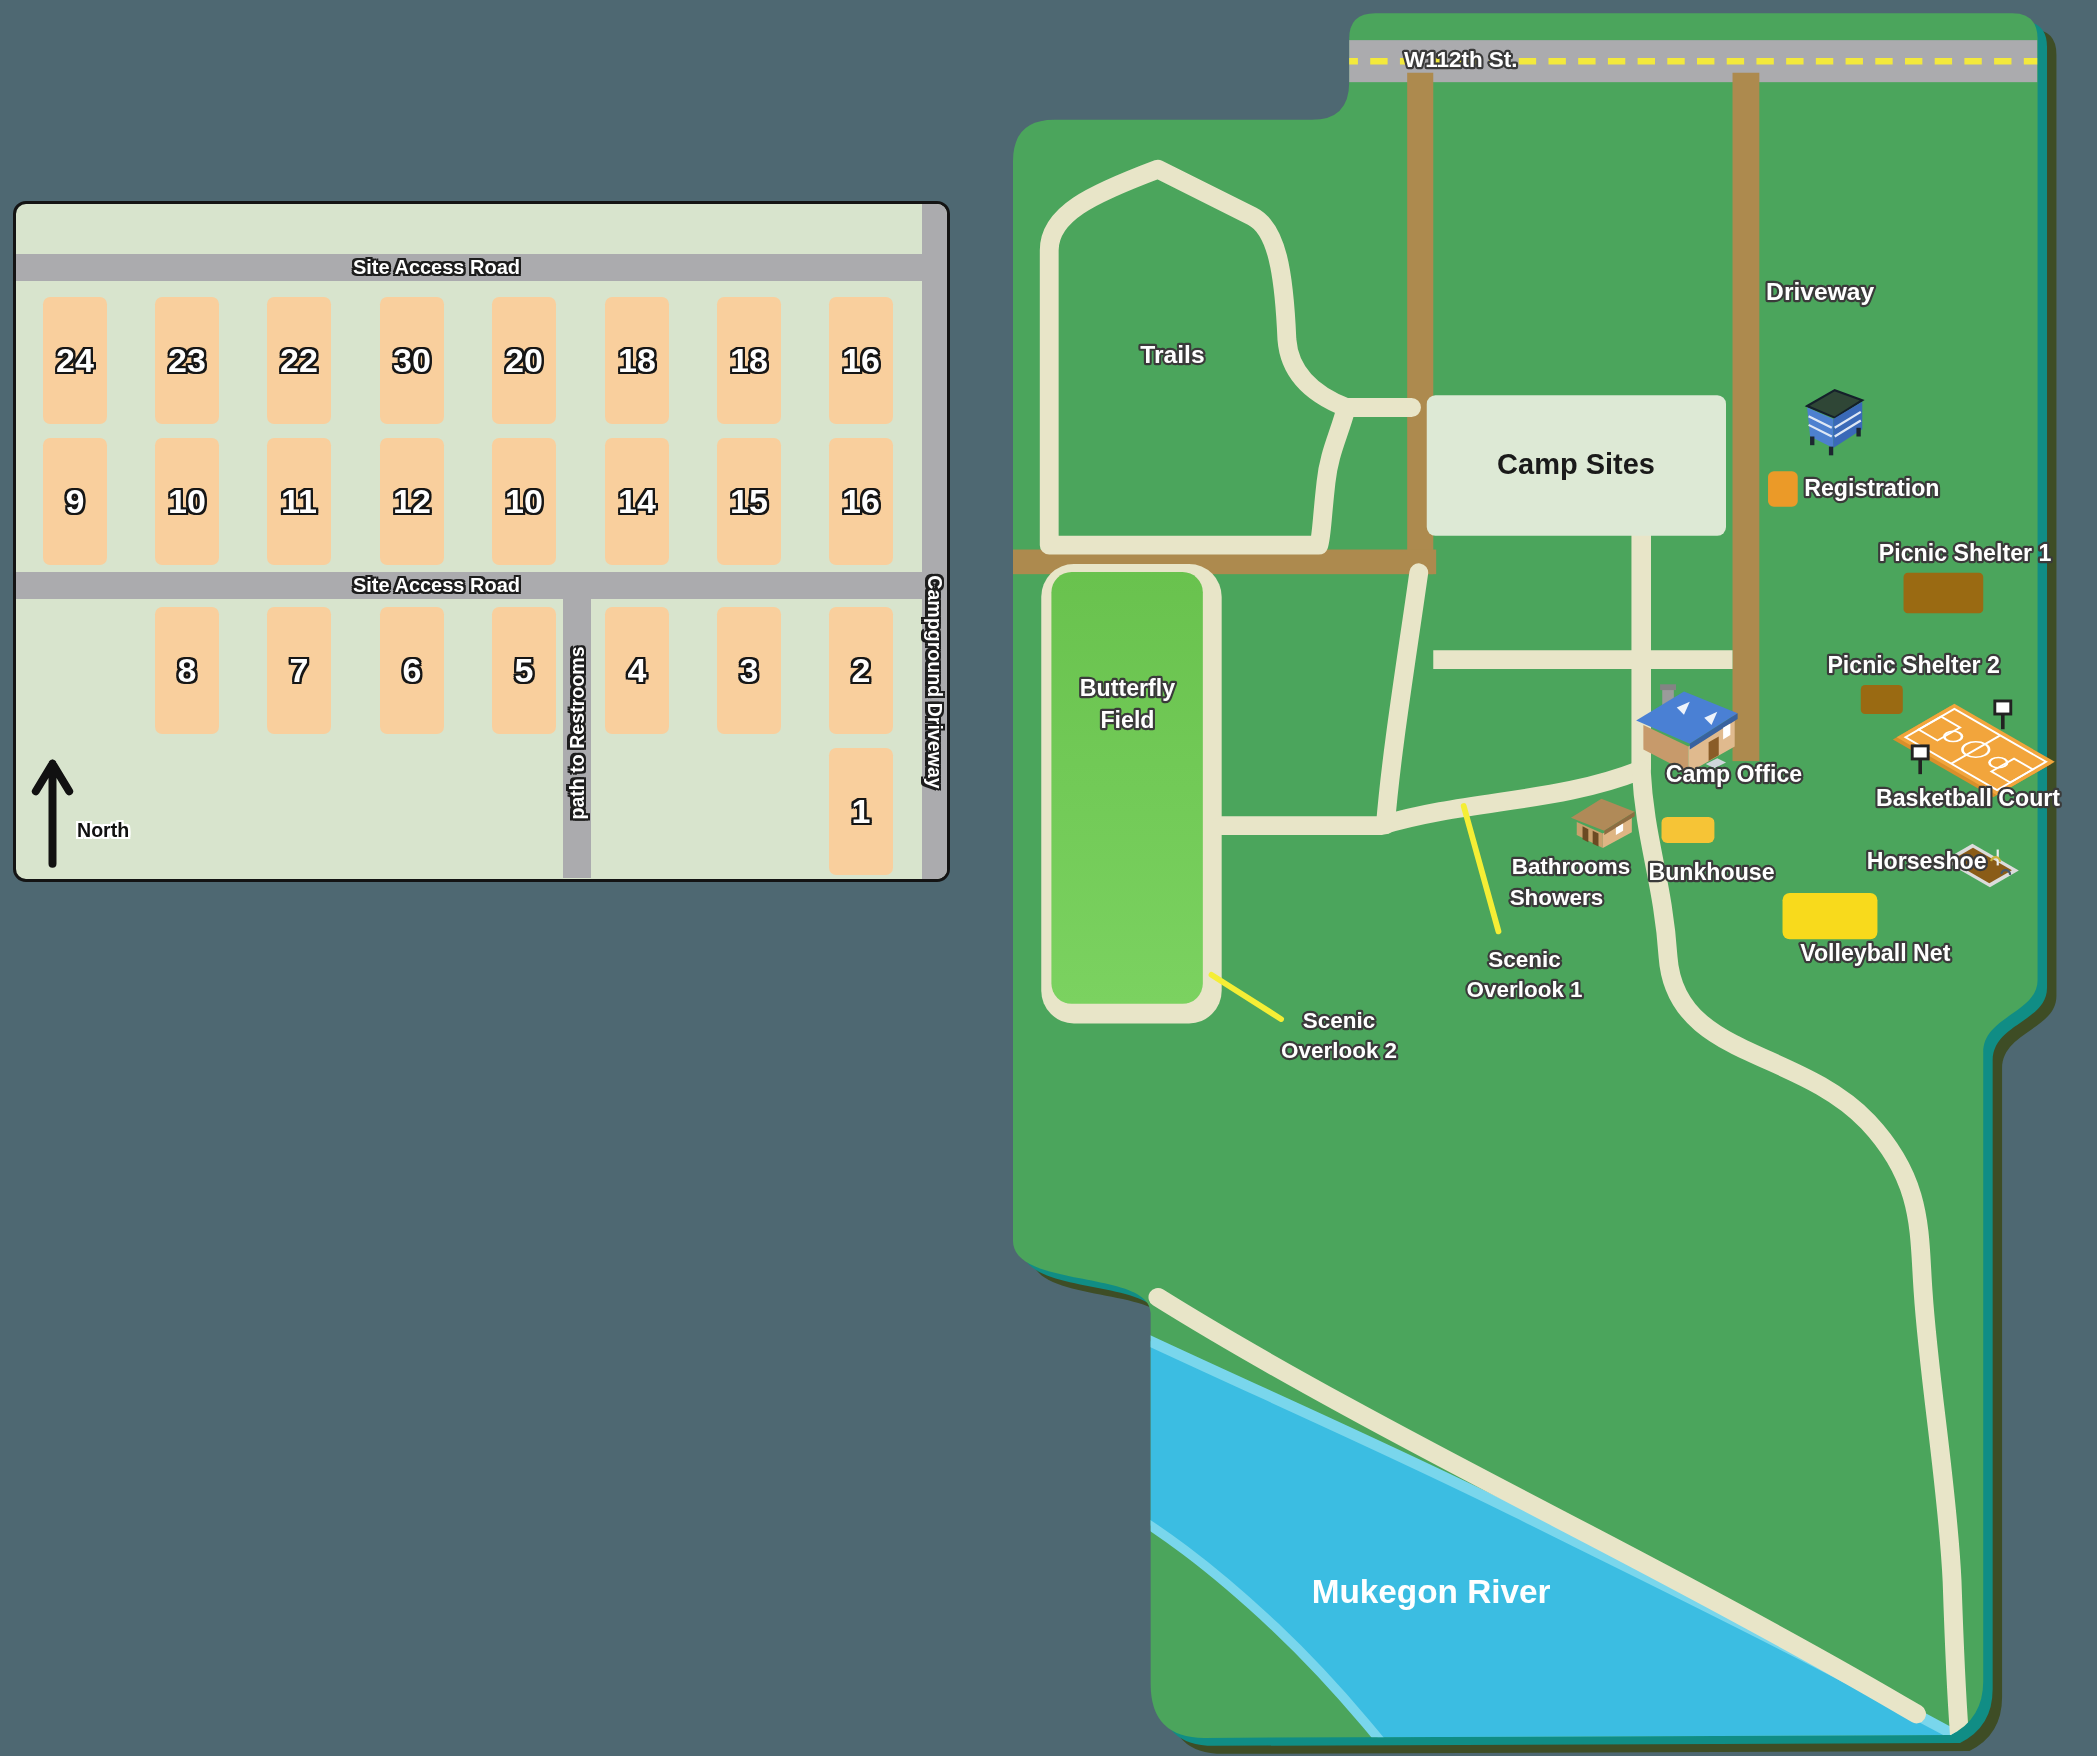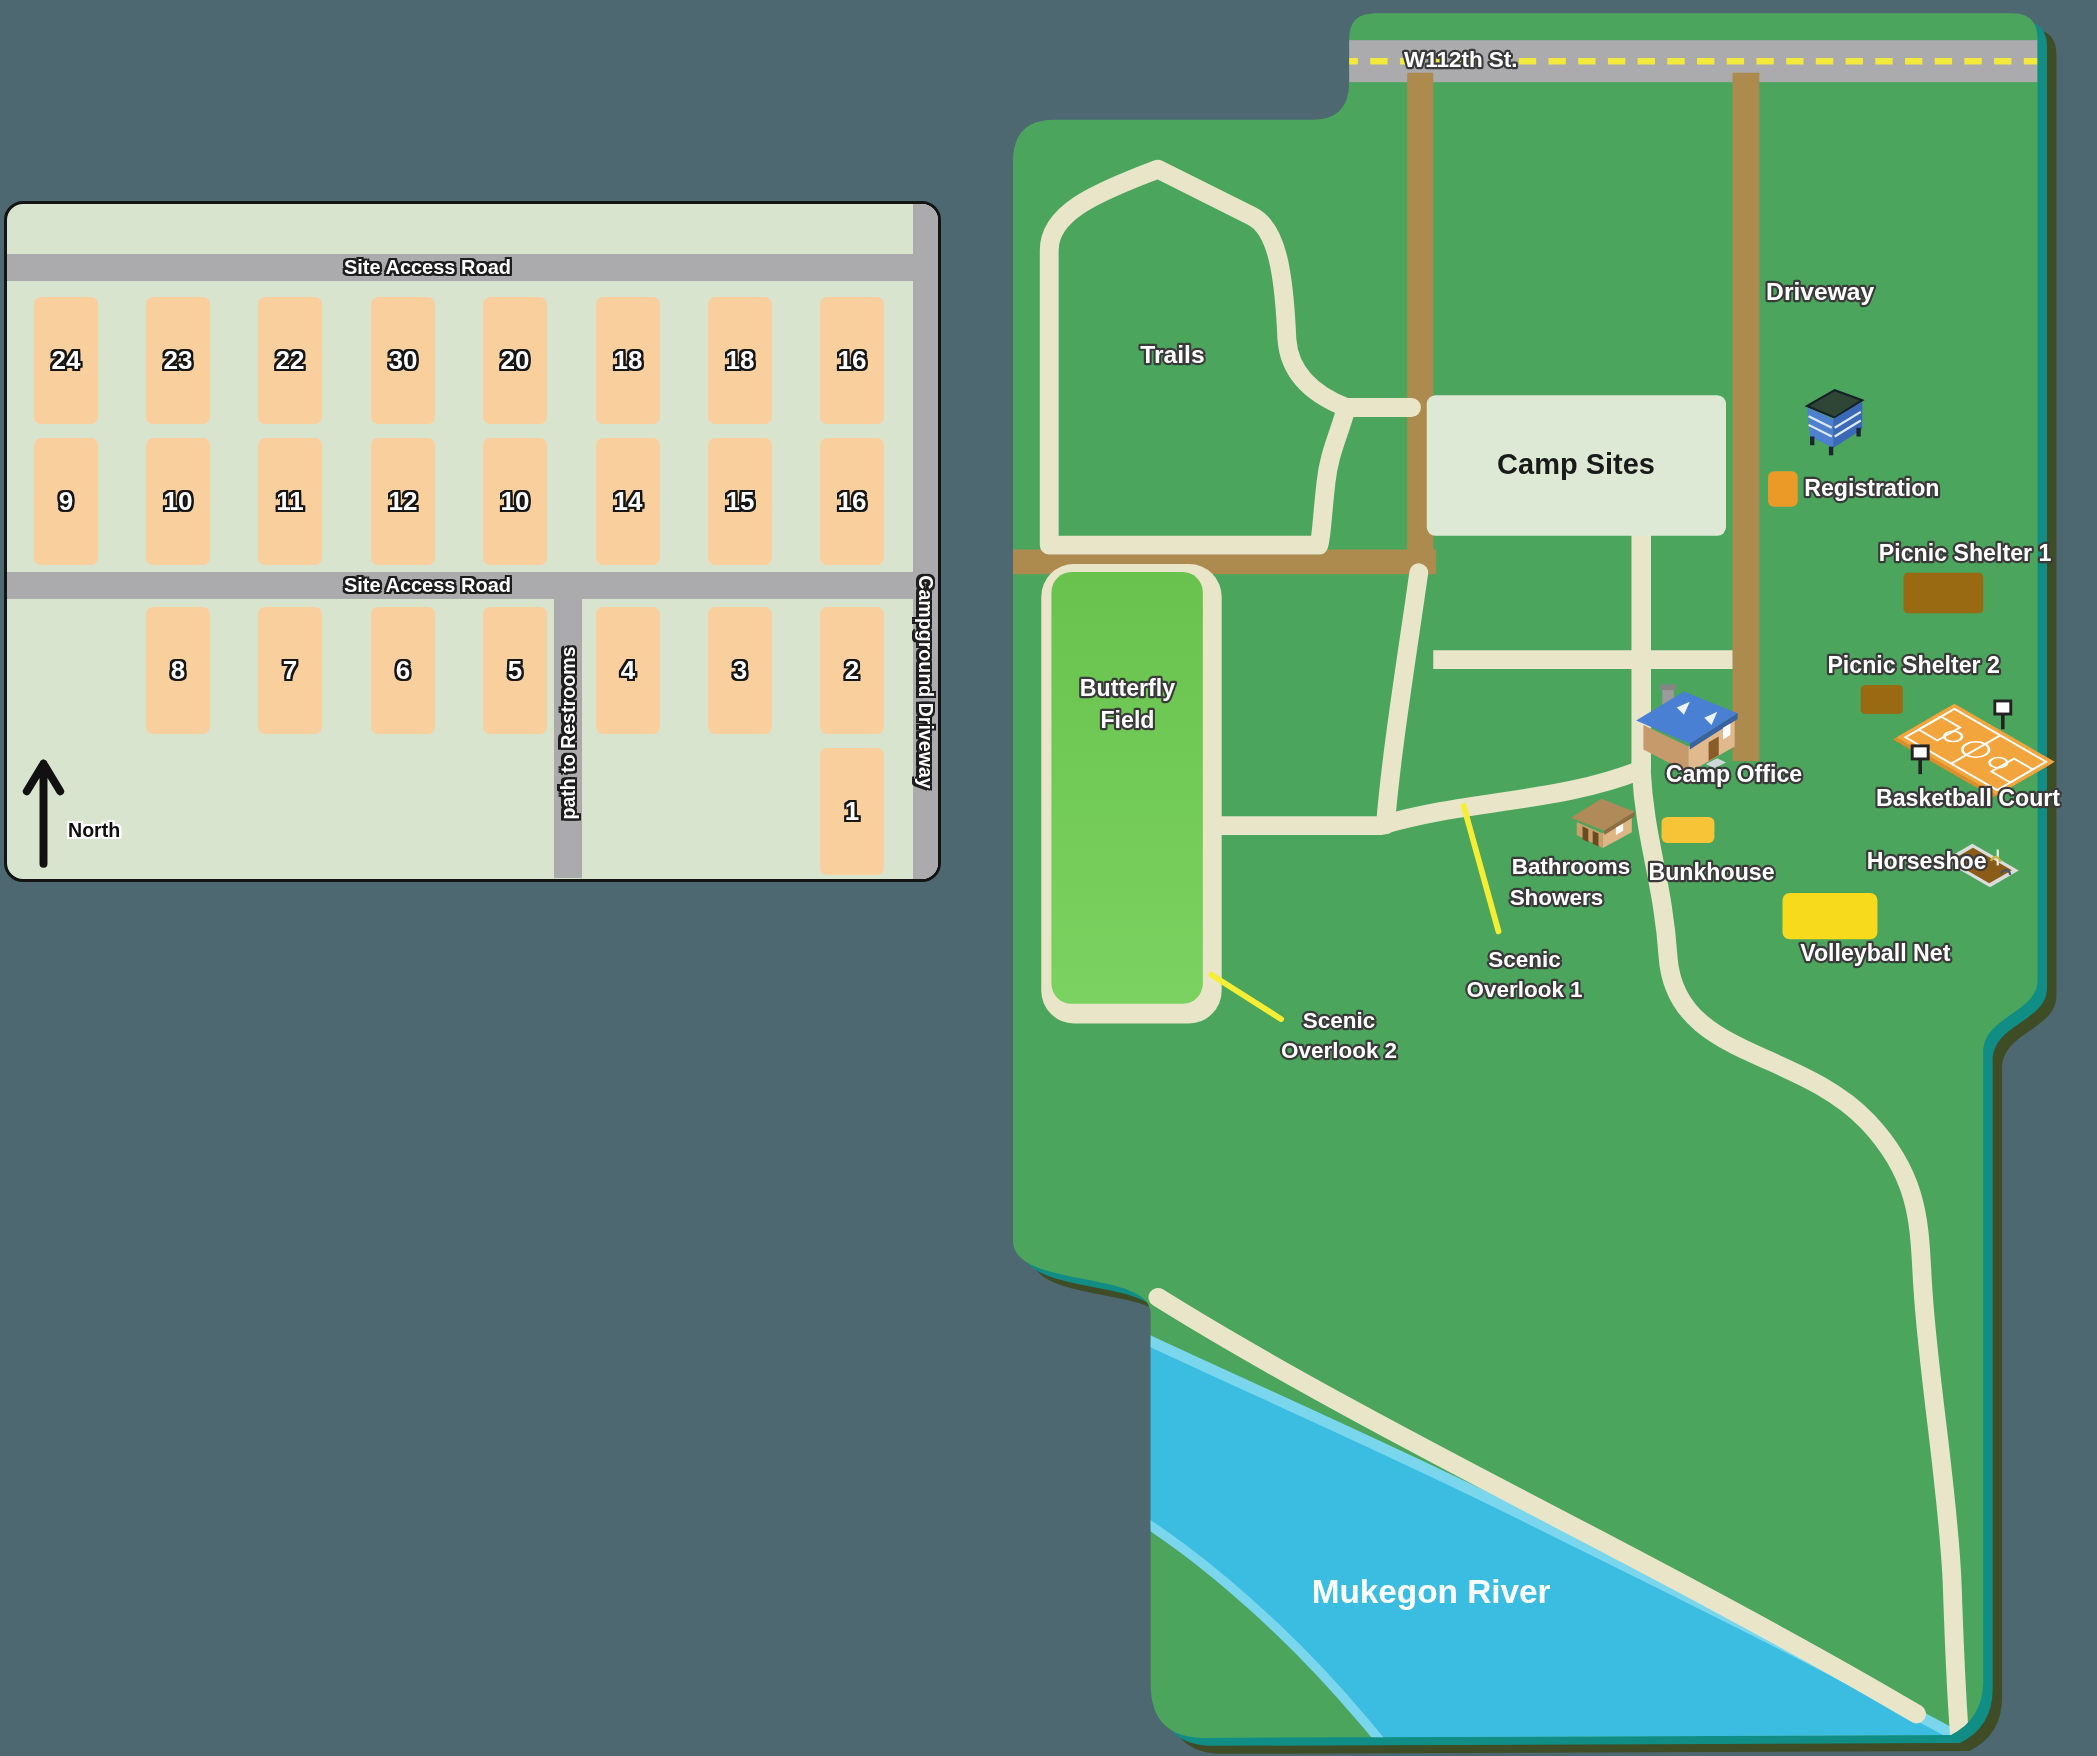--- a/index.html
+++ b/index.html
@@ -2,34 +2,34 @@
 <html style="font-size:11.6px"><head>
 <meta charset="utf-8">
 <style>
   html,body{margin:0;padding:0;background:#4e6872;}
   #stage{position:relative;width:2097px;height:1757px;background:#4e6872;overflow:hidden;
          font-family:"Liberation Sans",sans-serif;}
   svg{position:absolute;left:0;top:0;}
   svg text{font-family:"Liberation Sans",sans-serif;font-weight:700;}
 
   
-  #panel{position:absolute;left:4px;top:201px;width:931px;height:675px;
-         background:#d8e4cd;border:3.6px solid #141414;border-radius:19px;overflow:hidden;}
+  #panel{position:absolute;left:13px;top:201px;width:931px;height:675px;
+         background:#d8e4cd;border:3.6px solid #141414;border-radius:13px;overflow:hidden;}
   .road-h{position:absolute;left:0;width:931px;height:27px;background:#ababae;}
   .road-v{position:absolute;top:0;height:675px;background:#ababae;}
   .roadlabel{position:absolute;left:312px;width:217px;top:50%;transform:translateY(-52%);
          text-align:center;font-size:20px;font-weight:700;color:#fff;white-space:nowrap;
          text-shadow:-2.2px -2.2px 0 #1d1d1d,2.2px -2.2px 0 #1d1d1d,-2.2px 2.2px 0 #1d1d1d,2.2px 2.2px 0 #1d1d1d,
                      -2.2px 0 0 #1d1d1d,2.2px 0 0 #1d1d1d,0 -2.2px 0 #1d1d1d,0 2.2px 0 #1d1d1d;}
   .vlabel{position:absolute;font-size:19.6px;font-weight:700;color:#fff;white-space:nowrap;
          text-shadow:-2.2px -2.2px 0 #1d1d1d,2.2px -2.2px 0 #1d1d1d,-2.2px 2.2px 0 #1d1d1d,2.2px 2.2px 0 #1d1d1d,
                      -2.2px 0 0 #1d1d1d,2.2px 0 0 #1d1d1d,0 -2.2px 0 #1d1d1d,0 2.2px 0 #1d1d1d;}
   .site{position:absolute;width:64px;height:127px;background:#f9cf9d;border-radius:7.2px;
         display:flex;align-items:center;justify-content:center;
-        font-size:26px;font-weight:700;color:#fff;
+        font-size:34px;font-weight:700;color:#fff;
         text-shadow:-2.2px -2.2px 0 #161616,2.2px -2.2px 0 #161616,-2.2px 2.2px 0 #161616,2.2px 2.2px 0 #161616,
                     -2.2px 0 0 #161616,2.2px 0 0 #161616,0 -2.2px 0 #161616,0 2.2px 0 #161616;text-align:right;}
   .c1{left:27px}.c2{left:139px}.c3{left:251px}.c4{left:364px}
   .c5{left:476px}.c6{left:589px}.c7{left:701px}.c8{left:813px}
   .r1{top:93px}.r2{top:234px}.r3{top:403px}.r4{top:544px}
   #north-label{position:absolute;left:61px;top:591px;font-size:19.6px;font-weight:700;color:#101010;
         text-shadow:-2.2px -2.2px 0 #fff,2.2px -2.2px 0 #fff,-2.2px 2.2px 0 #fff,2.2px 2.2px 0 #fff,
                     -2.2px 0 0 #fff,2.2px 0 0 #fff,0 -2.2px 0 #fff,0 2.2px 0 #fff;margin-top:24px;}
 </style>
 </head>

